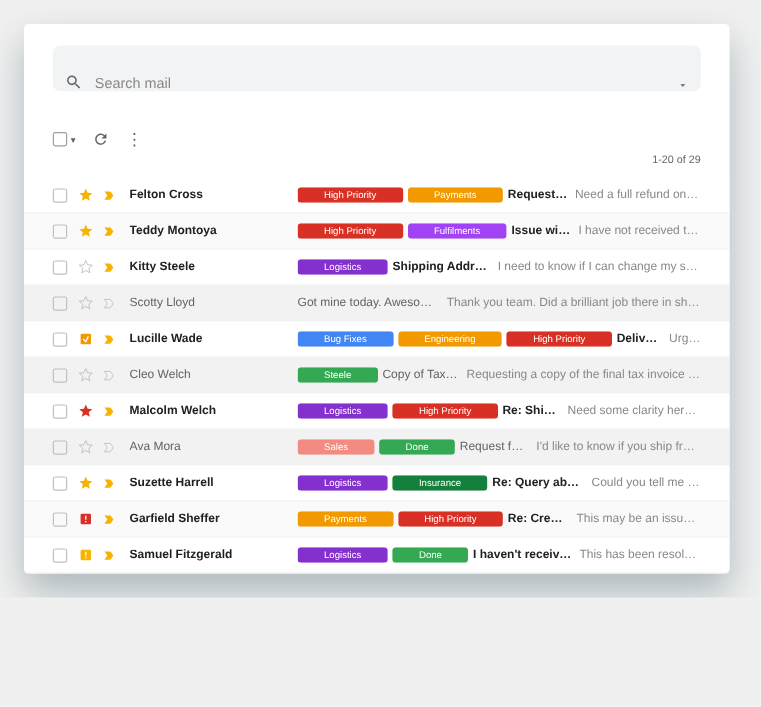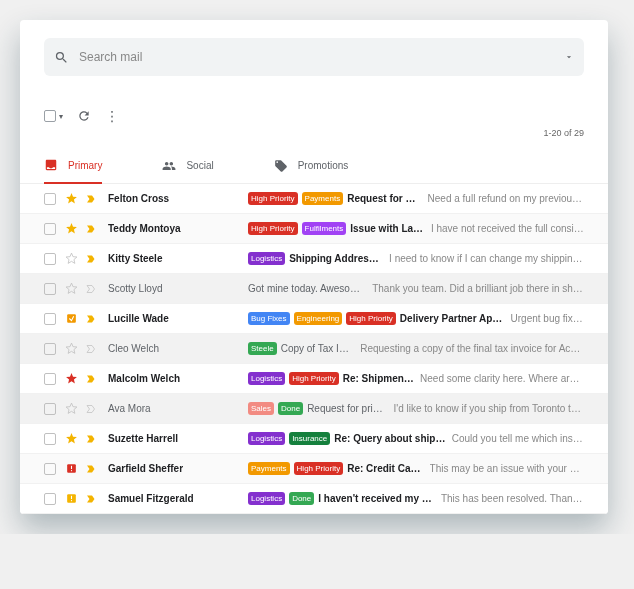--- a/index.html
+++ b/index.html
@@ -1,18 +1,18 @@
 <!DOCTYPE html>
 <html><head>
 <meta charset="utf-8">
 <style>
 * { box-sizing: border-box; margin: 0; padding: 0; }
 body { font-family: Arial, sans-serif; background: #f0f0f0; padding: 20px; }
 .app { width: 588px; background: #fff; border-radius: 4px; box-shadow: 0 15px 30px rgba(23,55,70,0.3); overflow: hidden; }
-.search-bar { margin: 18px 24px 12px; background: #f1f3f4; border-radius: 6px; height: 38px; display: flex; align-items: center; padding: 0 10px; }
+.search-bar { margin: 18px 24px 12px; background: #f1f3f4; border-radius: 6px; height: 38px; display: flex; align-items: flex-end; padding: 0 10px; }
 .search-icon { color: #5f6368; margin-right: 10px; display: flex; }
 .search-input { flex: 1; border: none; background: transparent; outline: none; font-size: 12px; color: #5f6368; }
 .search-input::placeholder { color: #888; }
 .dropdown-icon { color: #5f6368; display: flex; }
 .toolbar { display: flex; align-items: center; padding: 6px 24px 10px; }
 .checkbox { width: 12px; height: 12px; border: 1.5px solid #9aa0a6; border-radius: 2px; display: inline-block; }
 .chk-drop { font-size: 8px; color: #5f6368; margin-left: 3px; }
 .refresh-icon { margin-left: 14px; color: #5f6368; display: flex; }
 .more-icon { margin-left: 14px; color: #5f6368; font-size: 14px; }
 .spacer { flex: 1; }
@@ -32,21 +32,21 @@
 .row.read:nth-child(even) { background: #f2f2f2; }
 .row .checkbox { flex-shrink: 0; border-color: #c0c0c0; }
 .star { margin-left: 8px; width: 14px; flex-shrink: 0; display: flex; justify-content: center; }
 .star svg { width: 13px; height: 13px; }
 .importance { margin-left: 6px; width: 14px; flex-shrink: 0; display: flex; justify-content: center; }
 .importance svg { width: 12px; height: 12px; }
 .sender { margin-left: 10px; width: 140px; flex-shrink: 0; font-size: 10px; overflow: hidden; text-overflow: ellipsis; }
 .row.unread .sender { font-weight: 700; color: #202124; }
 .row.read .sender { color: #5f6368; }
 .content { flex: 1; display: flex; align-items: center; overflow: hidden; }
-.label { display: inline-block; padding: 2px 3px; border-radius: 3px; font-size: 8px; color: #fff; margin-right: 4px; flex-shrink: 0; }
+.label { display: inline-block; padding: 2px 22px; border-radius: 3px; font-size: 8px; color: #fff; margin-right: 4px; flex-shrink: 0; }
 .subject { font-size: 10px; overflow: hidden; text-overflow: ellipsis; }
 .row.unread .subject { font-weight: 700; color: #202124; }
 .row.read .subject { color: #5f6368; }
 .snippet { font-size: 10px; color: #888; margin-left: 6px; overflow: hidden; text-overflow: ellipsis; }
 </style>
 </head>
 <body>
 
 <div class="app">
   <div class="search-bar">
@@ -69,46 +69,20 @@
     <span class="refresh-icon">
       <svg width="14" height="14" viewBox="0 0 24 24" fill="#5f6368">
           <path d="M17.65 6.35A7.958 7.958 0 0012 4c-4.42 0-8 3.58-8 8s3.58 8 8 8c3.73 0 6.84-2.55 7.73-6h-2.08A5.99 5.99 0 0112 18c-3.31 0-6-2.69-6-6s2.69-6 6-6c1.66 0 3.14.69 4.22 1.78L13 11h7V4l-2.35 2.35z"></path>
         </svg>
     </span>
     <span class="more-icon">⋮</span>
     <span class="spacer"></span>
     <span class="count">1-20 of 29</span>
   </div>
 
-  <div class="tabs" id="tabs">
-      <div class="tab active">
-        <span class="tab-icon">
-          <svg width="14" height="14" viewBox="0 0 24 24">
-            <path d="M19 3H5c-1.1 0-2 .9-2 2v14c0 1.1.9 2 2 2h14c1.1 0 2-.9 2-2V5c0-1.1-.9-2-2-2zm0 16H5v-3h3.56c.69 1.19 1.97 2 3.45 2s2.75-.81 3.45-2H19v3z"></path>
-          </svg>
-        </span>
-        <span>Primary</span>
-      </div>
-      <div class="tab">
-        <span class="tab-icon">
-          <svg width="14" height="14" viewBox="0 0 24 24">
-            <path d="M16 11c1.66 0 3-1.34 3-3s-1.34-3-3-3-3 1.34-3 3 1.34 3 3 3zm-8 0c1.66 0 3-1.34 3-3S9.66 5 8 5 5 6.34 5 8s1.34 3 3 3zm0 2c-2.33 0-7 1.17-7 3.5V19h14v-2.5c0-2.33-4.67-3.5-7-3.5zm8 0c-.29 0-.62.02-.97.05 1.16.84 1.97 1.97 1.97 3.45V19h6v-2.5c0-2.33-4.67-3.5-7-3.5z"></path>
-          </svg>
-        </span>
-        <span>Social</span>
-      </div>
-      <div class="tab">
-        <span class="tab-icon">
-          <svg width="14" height="14" viewBox="0 0 24 24">
-            <path d="M21.41 11.58l-9-9C12.05 2.22 11.55 2 11 2H4c-1.1 0-2 .9-2 2v7c0 .55.22 1.05.59 1.42l9 9c.36.36.86.58 1.41.58s1.05-.22 1.41-.59l7-7c.37-.36.59-.86.59-1.41s-.23-1.06-.59-1.42zM5.5 7C4.67 7 4 6.33 4 5.5S4.67 4 5.5 4 7 4.67 7 5.5 6.33 7 5.5 7z"></path>
-          </svg>
-        </span>
-        <span>Promotions</span>
-      </div>
-    </div>
 
   <div class="list" id="list">
       <div class="row unread">
         <span class="checkbox"></span>
         <span class="star">
           <svg viewBox="0 0 24 24" fill="#f4b400">
             <path d="M12 17.27L18.18 21l-1.64-7.03L22 9.24l-7.19-.61L12 2 9.19 8.63 2 9.24l5.46 4.73L5.82 21z"></path>
           </svg>
         </span>
         <span class="importance">

